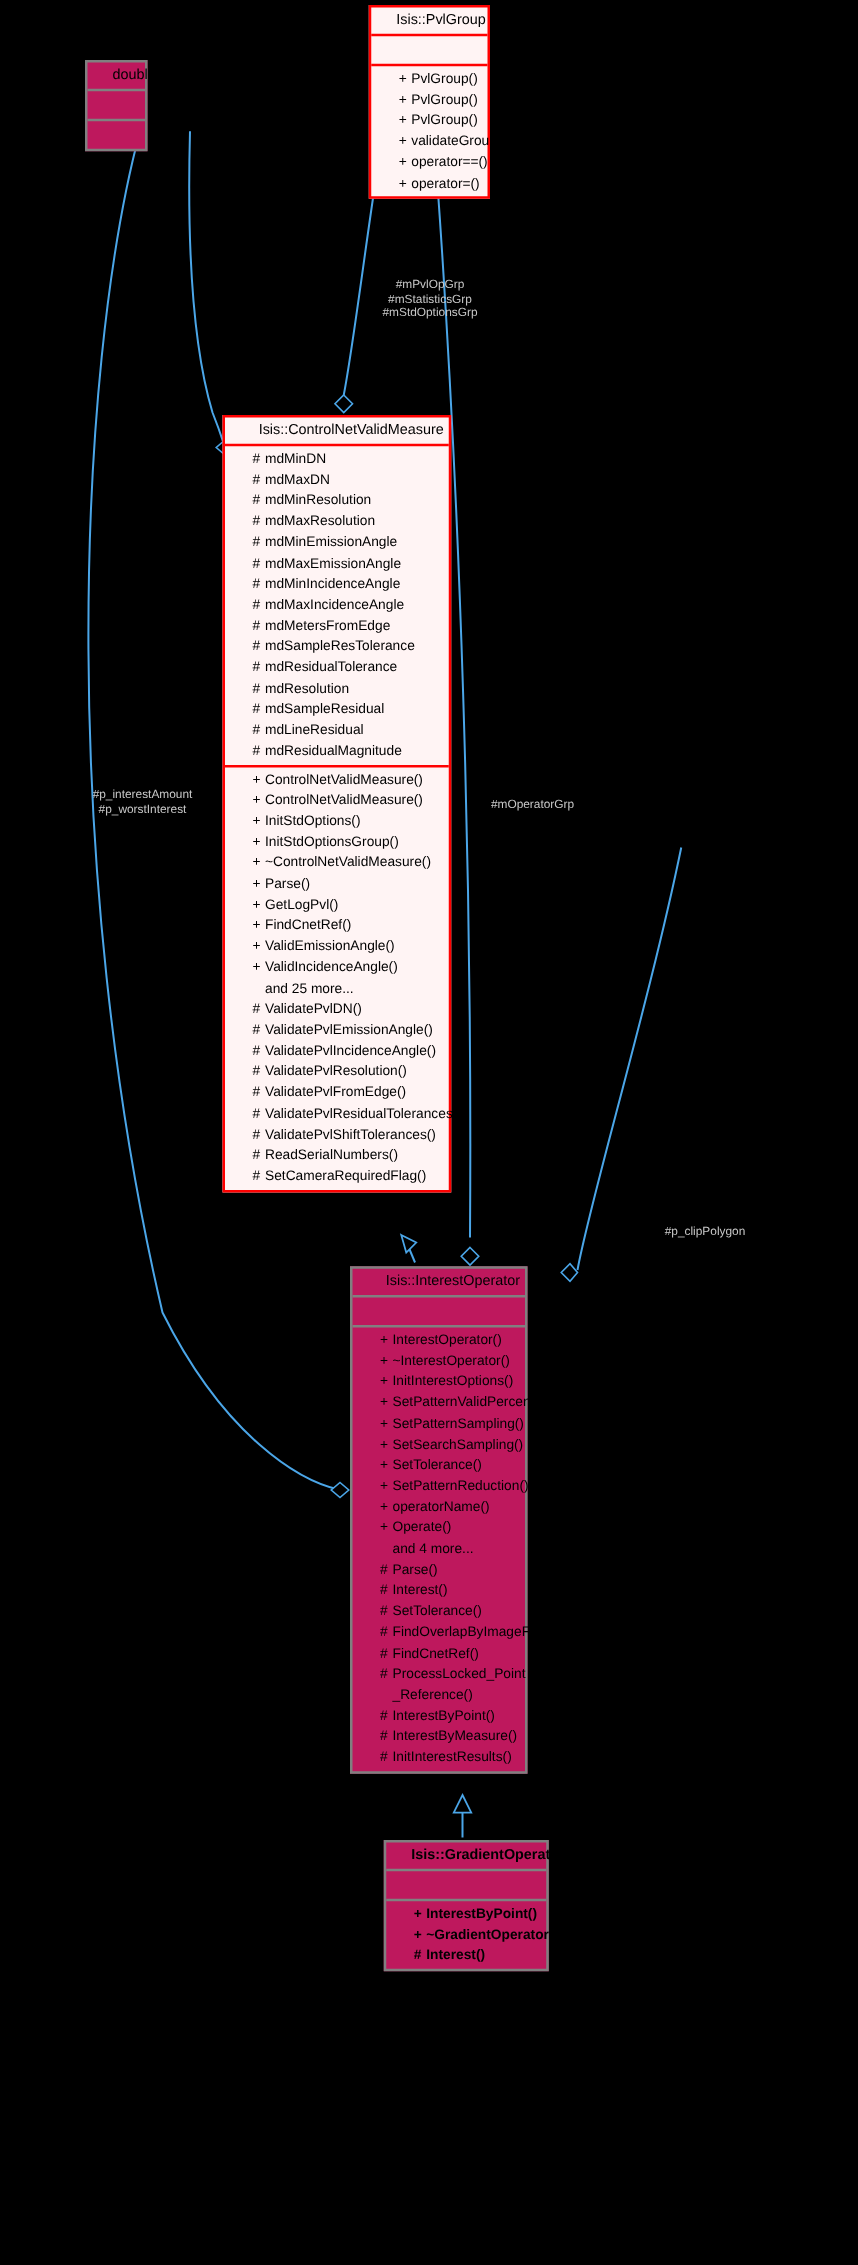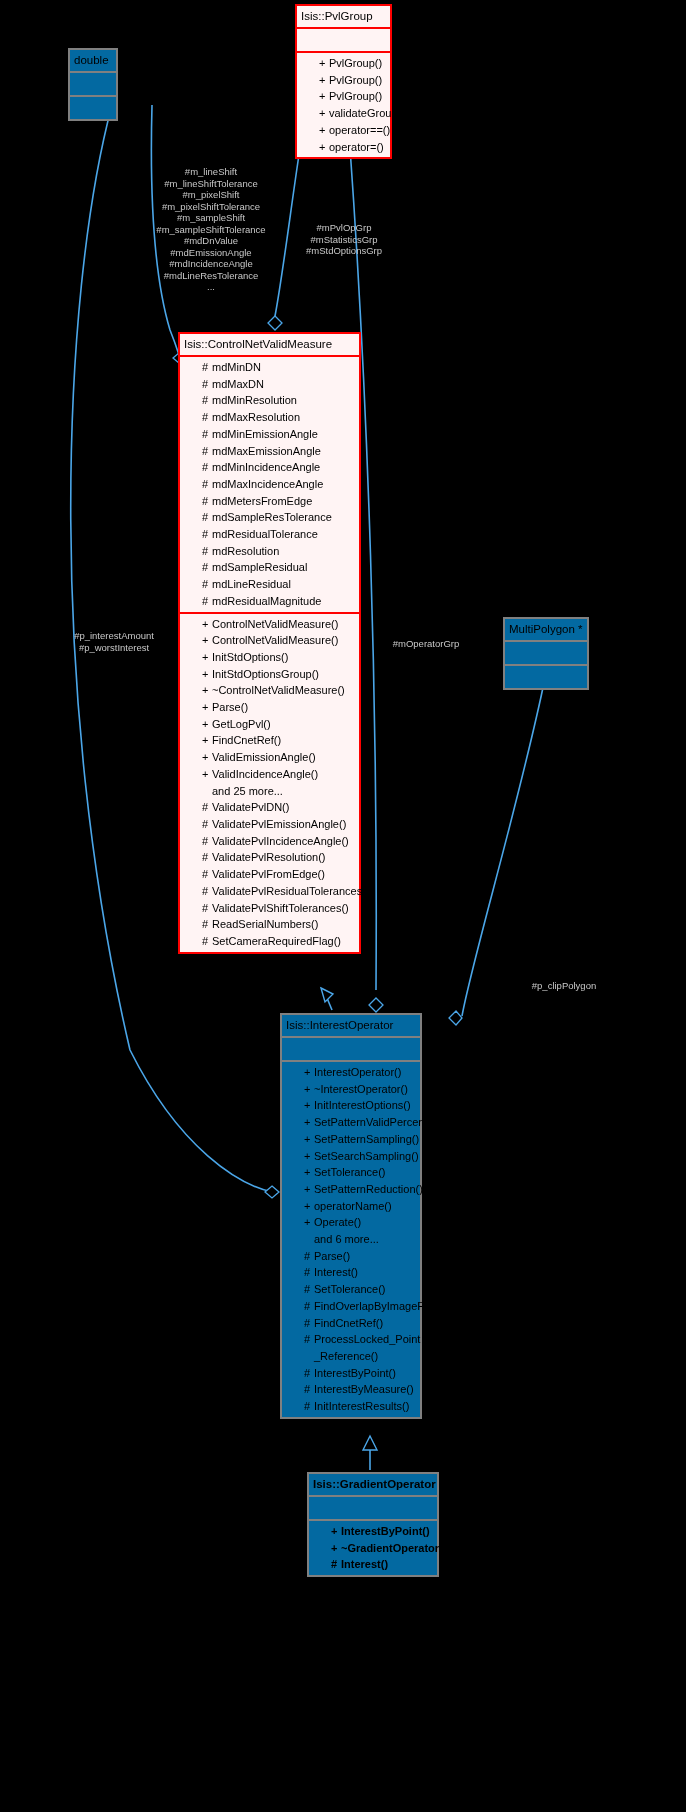--- a/index.html
+++ b/index.html
@@ -24,28 +24,28 @@
     pointer-events: none;
   }
   .node {
     position: absolute;
     box-sizing: border-box;
     background: #fff4f4;
     border: 2px solid #ff0000;
     z-index: 5;
   }
   .node.plain {
-    background: #0369a1;
+    background: #be185d;
     border: 2px solid #808080;
   }
   .node .title {
-    text-align: left;
+    text-align: right;
     font-size: 11.5px;
     color: #000000;
-    padding: 4px 4px 4px 4px;
+    padding: 4px 4px 4px 20px;
     line-height: 13px;
     white-space: nowrap;
   }
   .node .sep {
     border-top: 2px solid #ff0000;
     height: 0;
     font-size: 0;
     line-height: 0;
   }
   .node.plain .sep {
@@ -128,27 +128,20 @@
   </div>
 
   <div class="node plain" style="left:68px; top:48px; width:50px;">
     <div class="title">double</div>
     <div class="sep"></div>
     <div class="compartment empty-comp"></div>
     <div class="sep"></div>
     <div class="compartment empty-comp"></div>
   </div>
 
-  <div class="node plain" style="left:503px; top:617px; width:86px;">
-    <div class="title">MultiPolygon *</div>
-    <div class="sep"></div>
-    <div class="compartment empty-comp"></div>
-    <div class="sep"></div>
-    <div class="compartment empty-comp"></div>
-  </div>
 
   <div class="node" style="left:178px; top:332px; width:183px;">
     <div class="title">Isis::ControlNetValidMeasure</div>
     <div class="sep"></div>
     <div class="compartment">
       <div class="row"><span class="vis">#</span><span>mdMinDN</span></div>
       <div class="row"><span class="vis">#</span><span>mdMaxDN</span></div>
       <div class="row"><span class="vis">#</span><span>mdMinResolution</span></div>
       <div class="row"><span class="vis">#</span><span>mdMaxResolution</span></div>
       <div class="row"><span class="vis">#</span><span>mdMinEmissionAngle</span></div>
@@ -197,21 +190,21 @@
       <div class="row"><span class="vis">+</span><span>InterestOperator()</span></div>
       <div class="row"><span class="vis">+</span><span>~InterestOperator()</span></div>
       <div class="row"><span class="vis">+</span><span>InitInterestOptions()</span></div>
       <div class="row"><span class="vis">+</span><span>SetPatternValidPercent()</span></div>
       <div class="row"><span class="vis">+</span><span>SetPatternSampling()</span></div>
       <div class="row"><span class="vis">+</span><span>SetSearchSampling()</span></div>
       <div class="row"><span class="vis">+</span><span>SetTolerance()</span></div>
       <div class="row"><span class="vis">+</span><span>SetPatternReduction()</span></div>
       <div class="row"><span class="vis">+</span><span>operatorName()</span></div>
       <div class="row"><span class="vis">+</span><span>Operate()</span></div>
-      <div class="row"><span class="vis"></span><span>and 6 more...</span></div>
+      <div class="row"><span class="vis"></span><span>and 4 more...</span></div>
       <div class="row"><span class="vis">#</span><span>Parse()</span></div>
       <div class="row"><span class="vis">#</span><span>Interest()</span></div>
       <div class="row"><span class="vis">#</span><span>SetTolerance()</span></div>
       <div class="row"><span class="vis">#</span><span>FindOverlapByImageFootPrint()</span></div>
       <div class="row"><span class="vis">#</span><span>FindCnetRef()</span></div>
       <div class="row"><span class="vis">#</span><span>ProcessLocked_Point</span></div>
       <div class="row"><span class="vis"></span><span>_Reference()</span></div>
       <div class="row"><span class="vis">#</span><span>InterestByPoint()</span></div>
       <div class="row"><span class="vis">#</span><span>InterestByMeasure()</span></div>
       <div class="row"><span class="vis">#</span><span>InitInterestResults()</span></div>
@@ -223,31 +216,20 @@
     <div class="sep"></div>
     <div class="compartment empty-comp"></div>
     <div class="sep"></div>
     <div class="compartment">
       <div class="row"><span class="vis">+</span><span>InterestByPoint()</span></div>
       <div class="row"><span class="vis">+</span><span>~GradientOperator()</span></div>
       <div class="row"><span class="vis">#</span><span>Interest()</span></div>
     </div>
   </div>
 
-  <div class="edge-label" style="left:128px; top:166px; width:166px;">#m_lineShift
-#m_lineShiftTolerance
-#m_pixelShift
-#m_pixelShiftTolerance
-#m_sampleShift
-#m_sampleShiftTolerance
-#mdDnValue
-#mdEmissionAngle
-#mdIncidenceAngle
-#mdLineResTolerance
-...</div>
 
   <div class="edge-label" style="left:294px; top:222px; width:100px;">#mPvlOpGrp
 #mStatisticsGrp
 #mStdOptionsGrp</div>
 
   <div class="edge-label" style="left:60px; top:630px; width:108px;">#p_interestAmount
 #p_worstInterest</div>
 
   <div class="edge-label" style="left:381px; top:638px; width:90px;">#mOperatorGrp</div>
 

